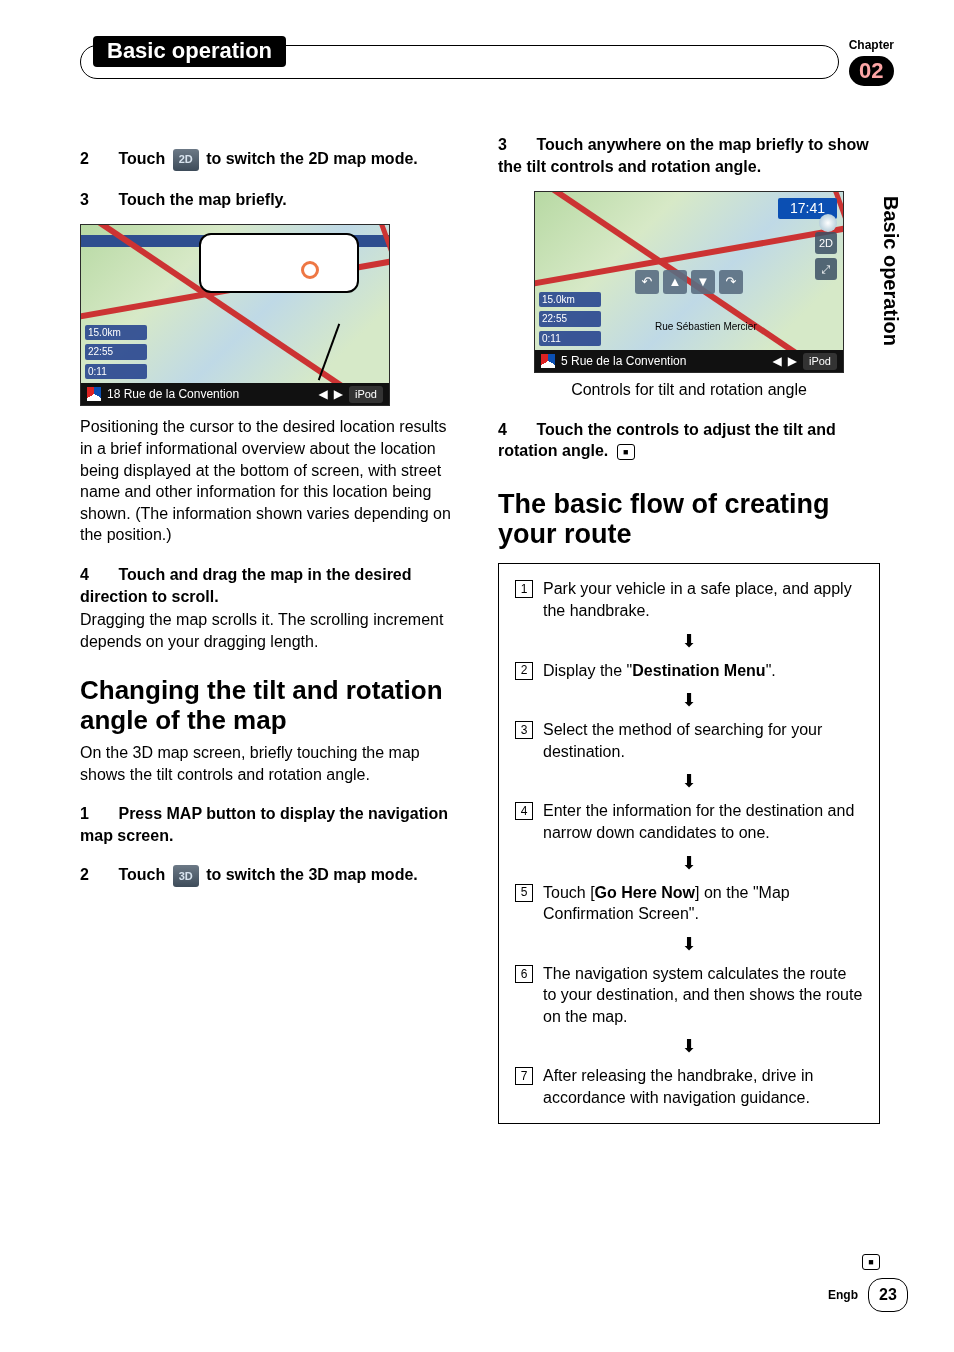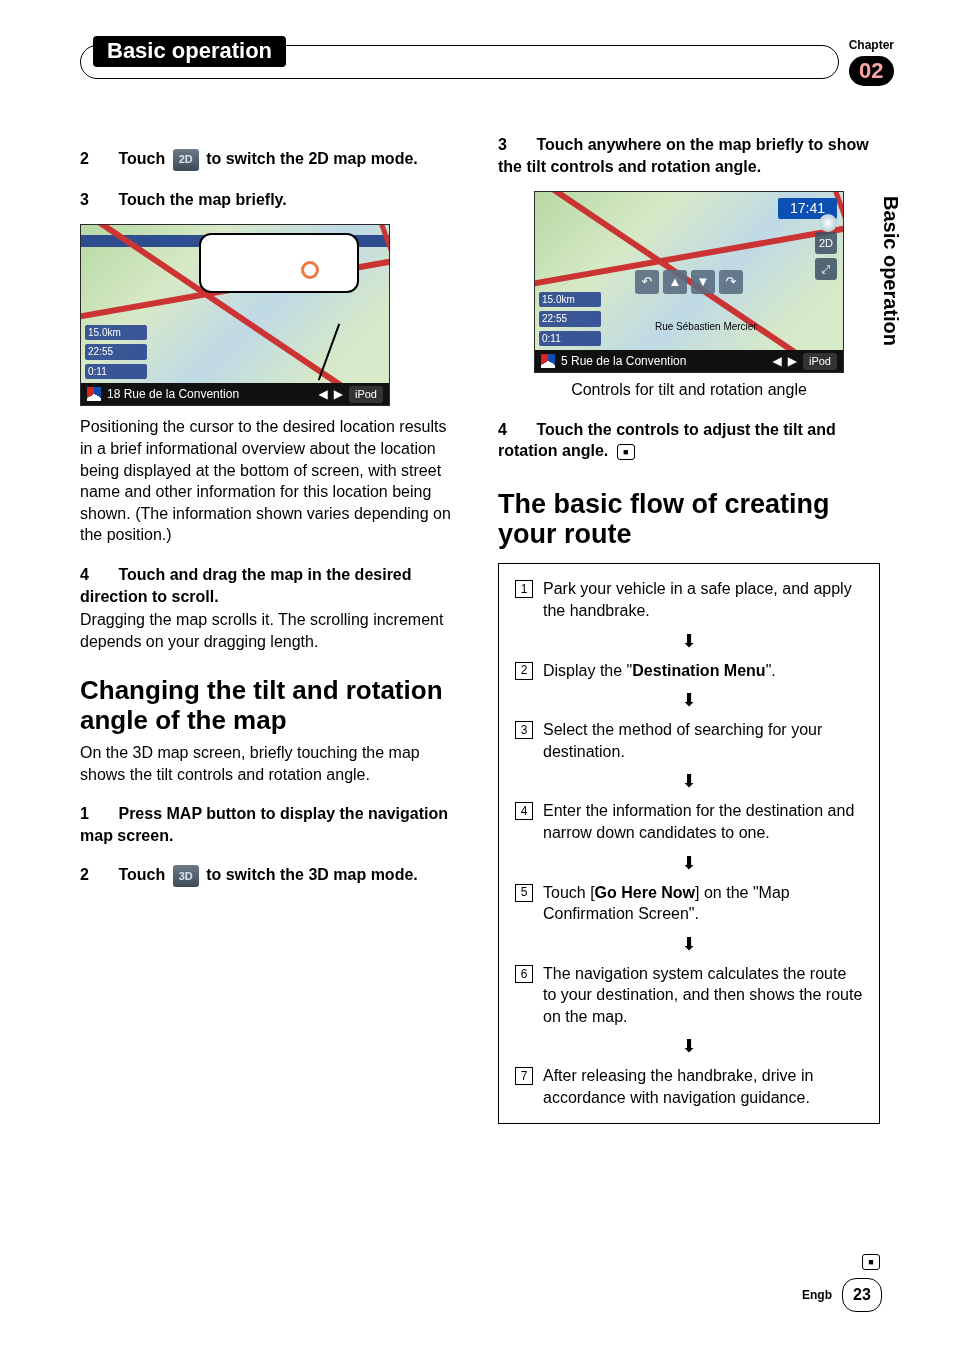--- a/index.html
+++ b/index.html
@@ -93,21 +93,21 @@
   .h2 { font-weight: 800; font-size: 26px; color: #000; margin-top: 24px; line-height: 1.15; }
   .h1 { font-weight: 900; font-size: 27px; margin-top: 28px; line-height: 1.1; }
   
   .indent { margin-left: 32px; text-indent: -20px; }
   
   .flowbox { border: 1px solid #000; padding: 14px 16px 14px 16px; margin-top: 14px; font-size: 16px; line-height: 1.35; }
   .flow-step { display: flex; gap: 10px; }
   .flow-num { display:inline-flex; width:18px; height:18px; border:1.2px solid #000; align-items:center; justify-content:center; font-size:12px; flex:0 0 auto; margin-top:2px;}
   .flow-arrow { text-align: center; font-size: 18px; line-height: 1; margin: 10px 0; }
   
-  .footer { position: absolute; bottom: 40px; right: 72px; display: flex; align-items: center; gap: 10px; }
+  .footer { position: absolute; bottom: 40px; right: 46px; display: flex; align-items: center; gap: 10px; }
   .footer .lang { font-size: 12px; font-weight: 700; }
   .footer .pgnum { border: 1.5px solid #000; border-radius: 14px; width: 40px; height: 34px; display:flex; align-items:center; justify-content:center; font-weight:800; font-size:16px;}
   .endmark-right { position:absolute; bottom: 82px; right: 74px;}
 </style>
 </head>
 <body>
 
 <div class="page">
 
   <div class="hdr-top">

